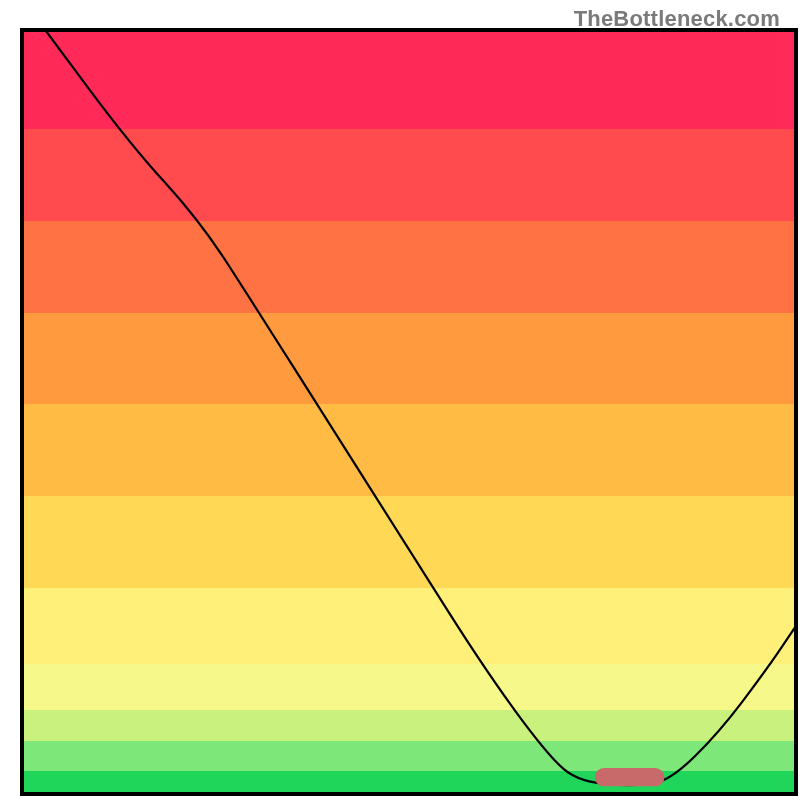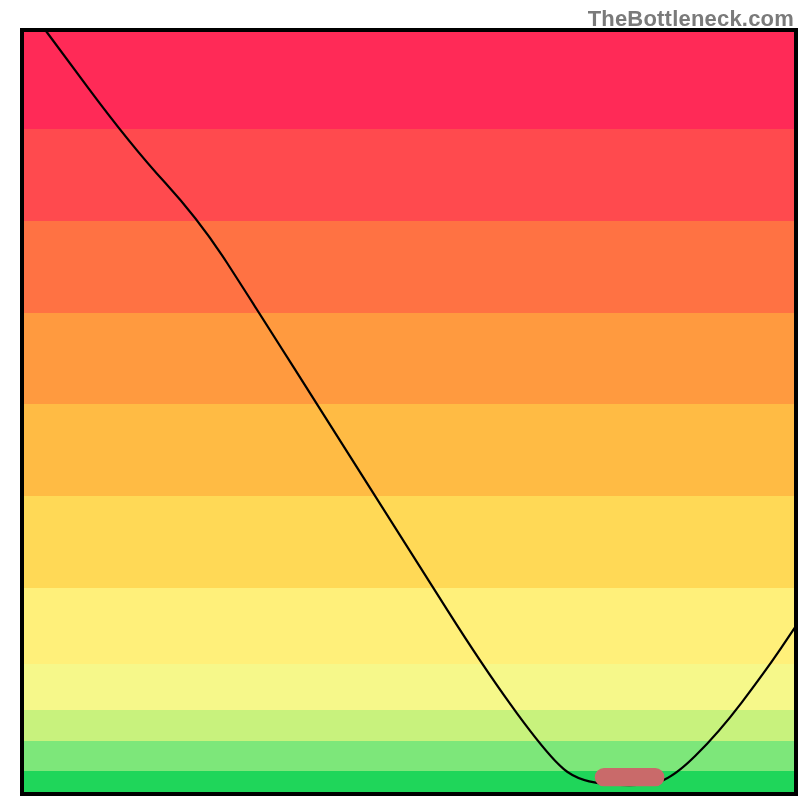--- a/index.html
+++ b/index.html
@@ -12,21 +12,21 @@
     font-family: Arial, Helvetica, sans-serif;
   }
   .chart-container {
     position: relative;
     width: 800px;
     height: 800px;
   }
   .watermark {
     position: absolute;
     top: 6px;
-    right: 6px;
+    right: 20px;
     font-size: 22px;
     font-weight: 600;
     color: #7a7a7a;
     letter-spacing: 0.2px;
     z-index: 10;
   }
   svg {
     display: block;
   }
 </style>

